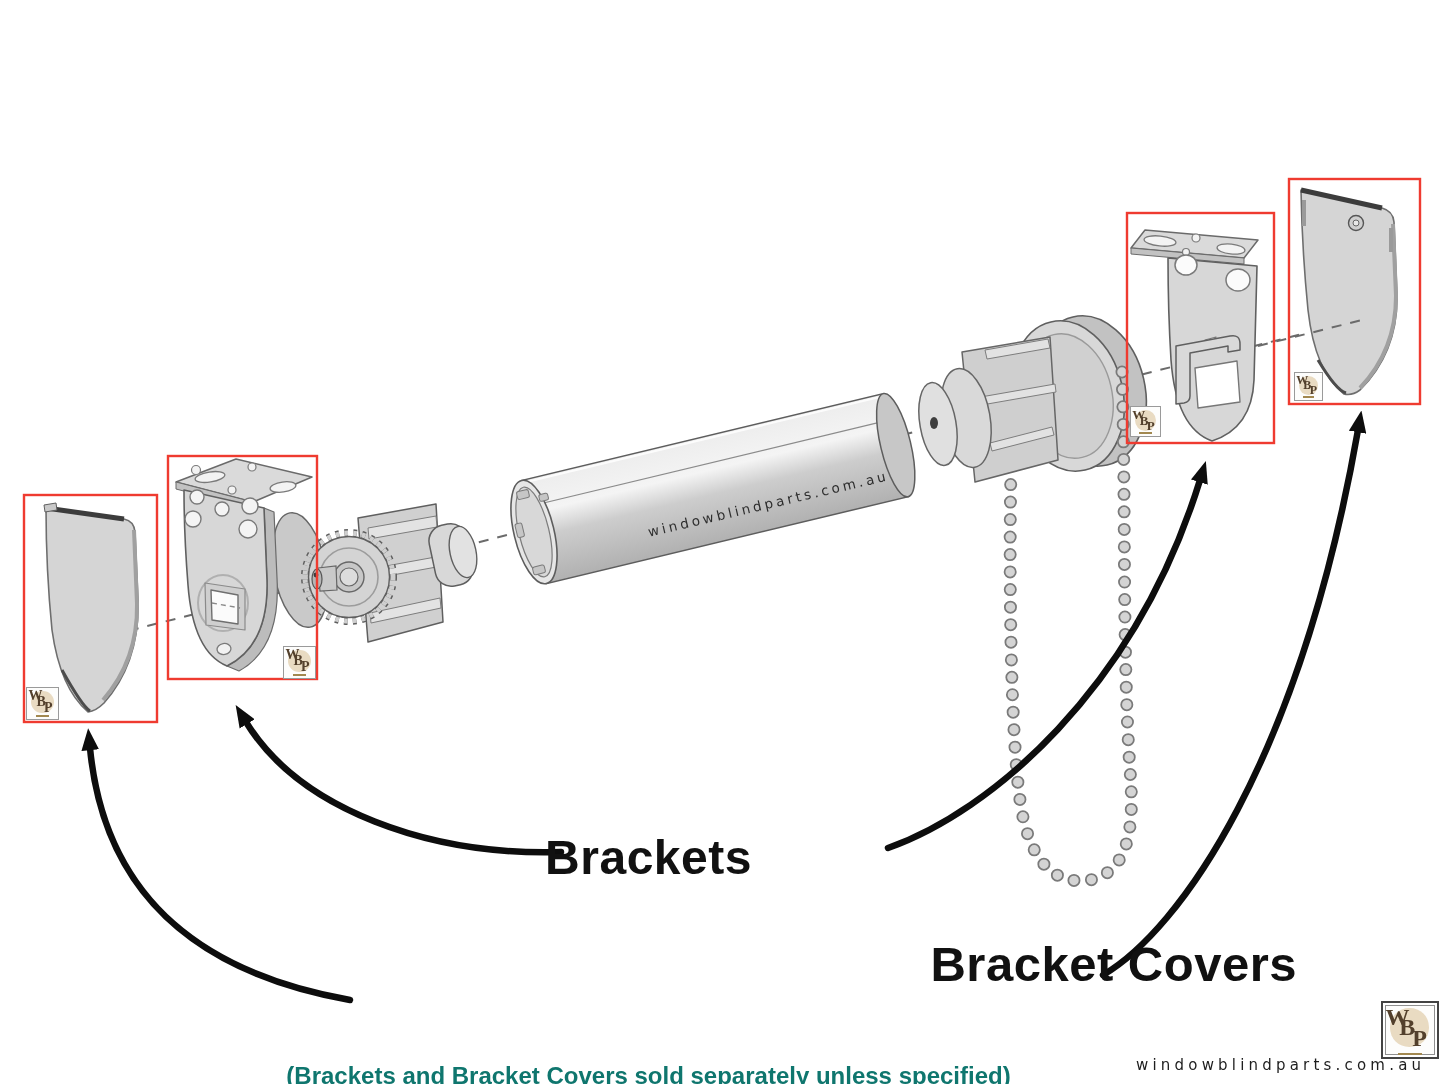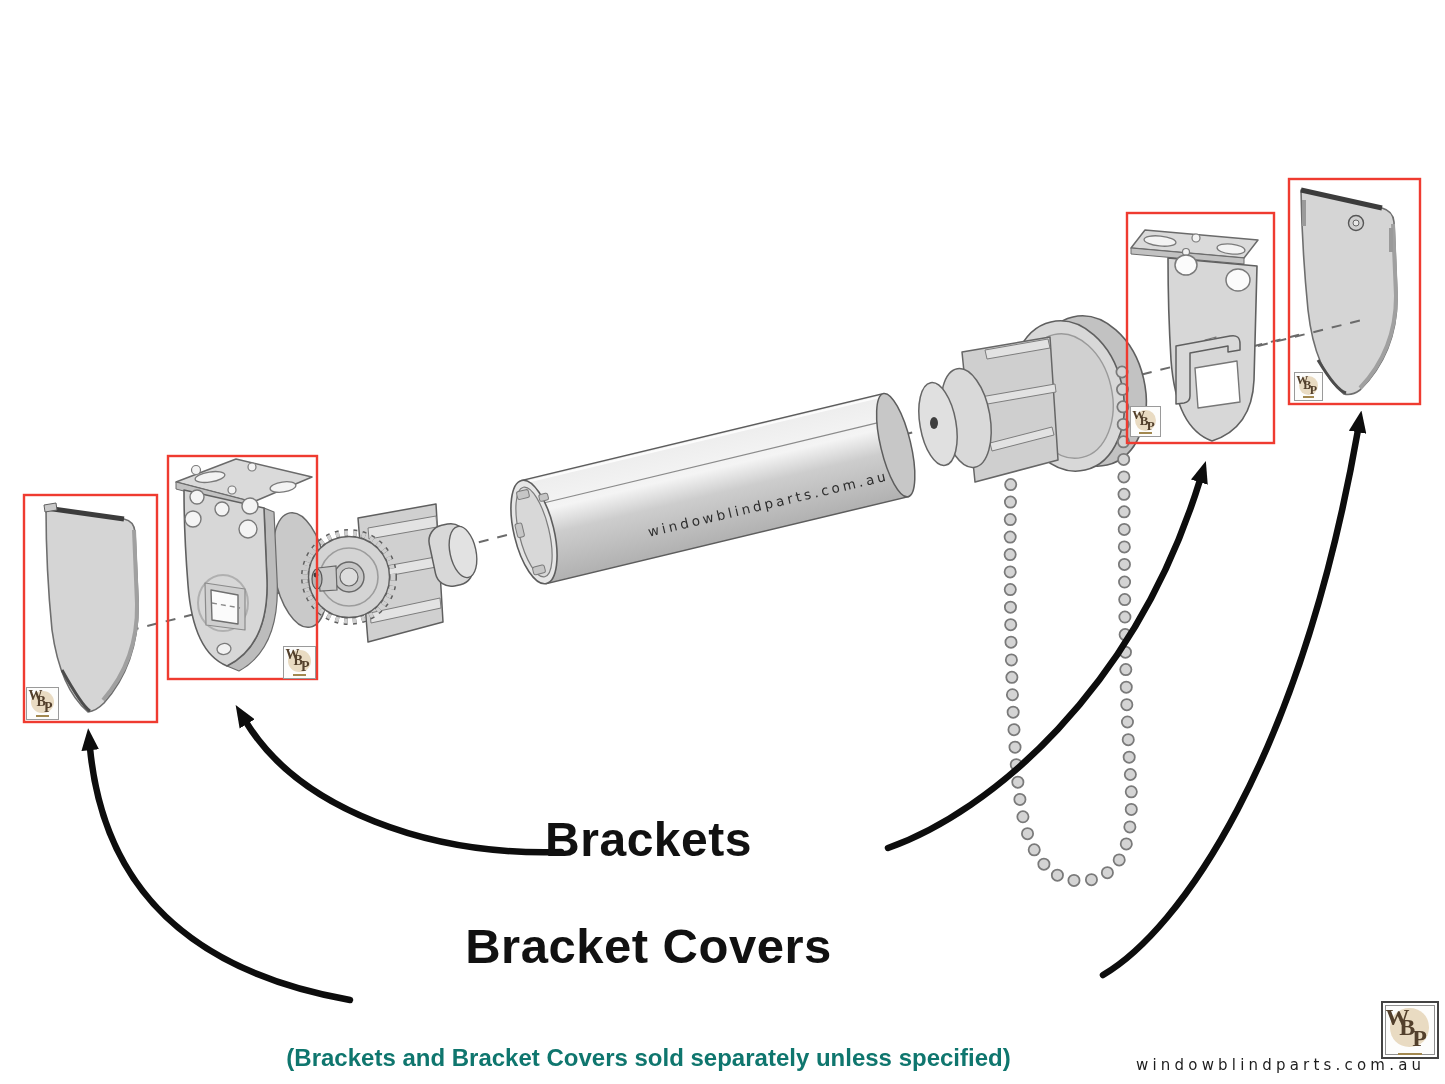--- a/index.html
+++ b/index.html
@@ -1,22 +1,22 @@
 <!DOCTYPE html>
 <html><head>
 <meta charset="utf-8">
 <style>
   html,body{margin:0;padding:0;background:#ffffff;}
   .canvas{position:relative;width:1445px;height:1084px;background:#ffffff;overflow:hidden;
           font-family:"Liberation Sans",sans-serif;}
   .diagram-svg{position:absolute;left:0;top:0;}
 
-  .center-text{position:absolute;left:0;width:1297px;text-align:center;color:#111;line-height:1;}
+  .center-text{position:absolute;left:0;width:1297px;text-align:center;color:#111;line-height:1;margin-top:18px;}
   .lbl-brackets{top:816px;font-size:48px;font-weight:700;letter-spacing:.5px;}
-  .lbl-covers{top:922px;font-size:49px;font-weight:700;letter-spacing:.5px;}
+  .lbl-covers{top:922px;font-size:49px;font-weight:700;letter-spacing:.5px;text-align:right;}
   .lbl-ref{top:991px;font-size:30px;font-weight:400;color:#161616;}
   .lbl-sold{top:1046px;font-size:24px;font-weight:700;color:#0f766e;}
 
   .tube-watermark{position:absolute;left:648px;top:524px;width:270px;
       font-family:"DejaVu Sans",sans-serif;font-size:13.5px;letter-spacing:3.2px;color:#2d2d2d;
       transform:rotate(-13.3deg);transform-origin:0 50%;white-space:nowrap;}
 
   .footer-site{position:absolute;left:1136px;top:1056px;width:309px;
       font-family:"DejaVu Sans",sans-serif;font-size:15px;letter-spacing:4.2px;color:#1e1e1e;
       white-space:nowrap;}

